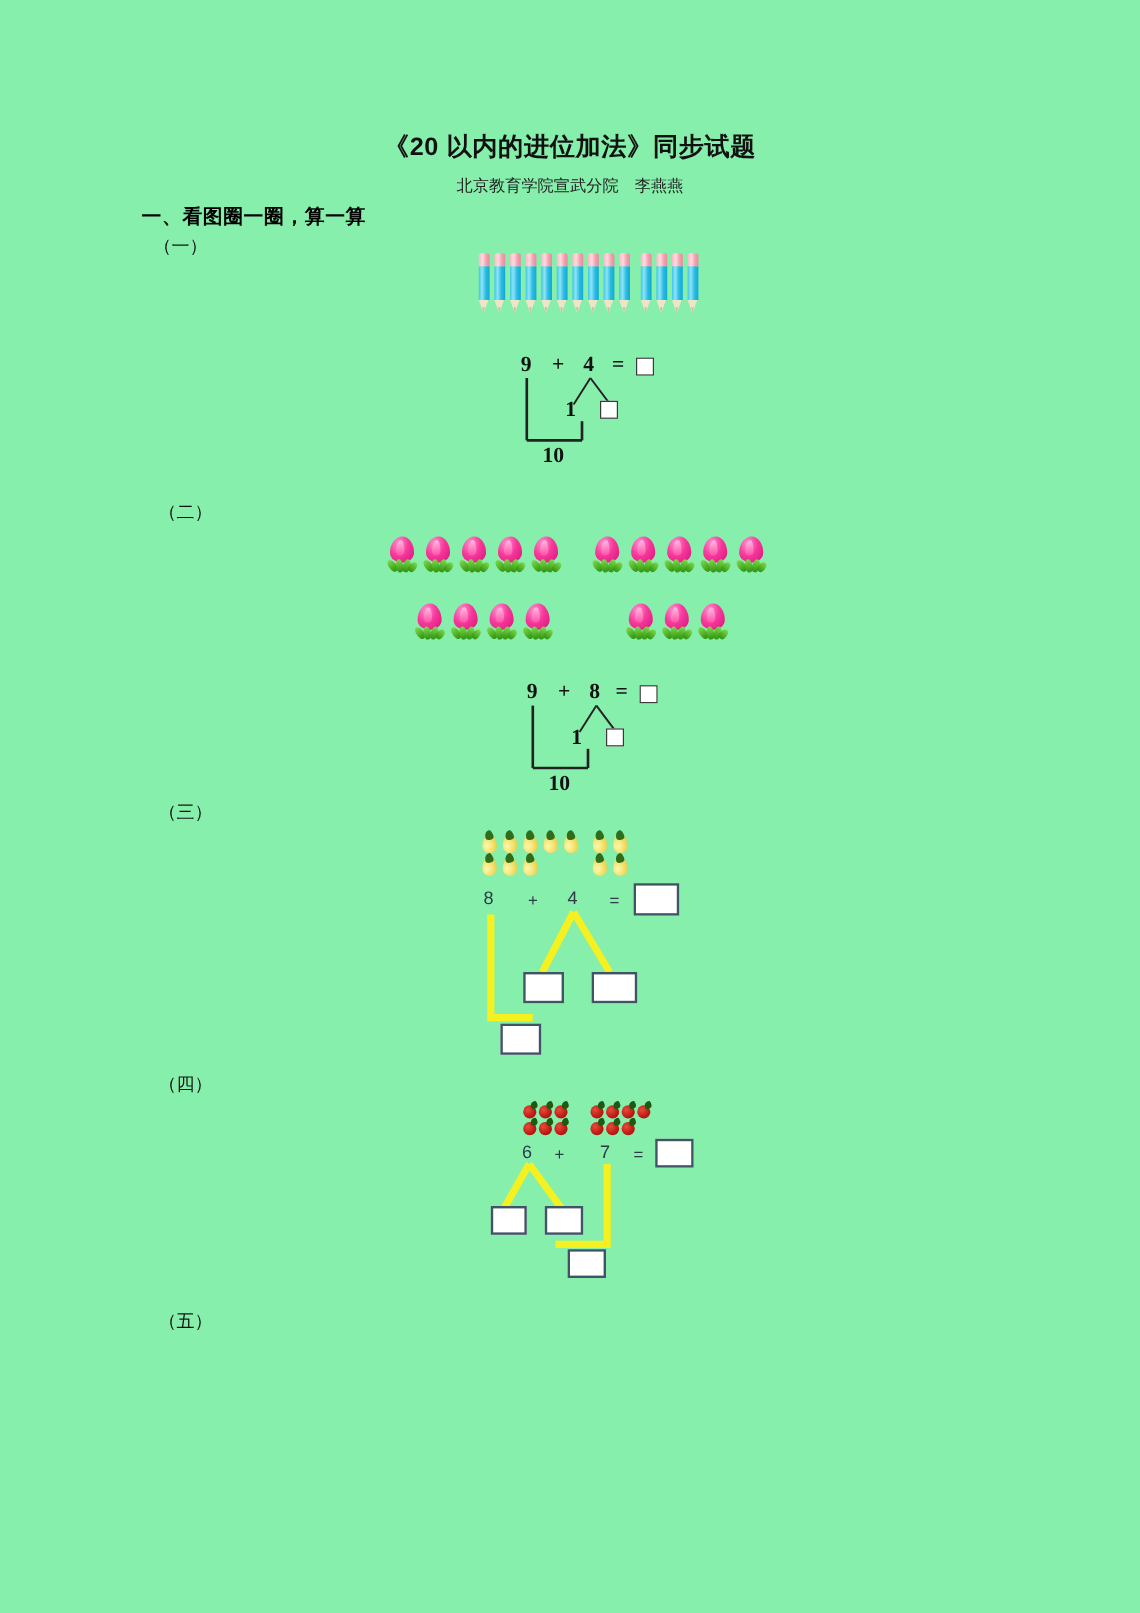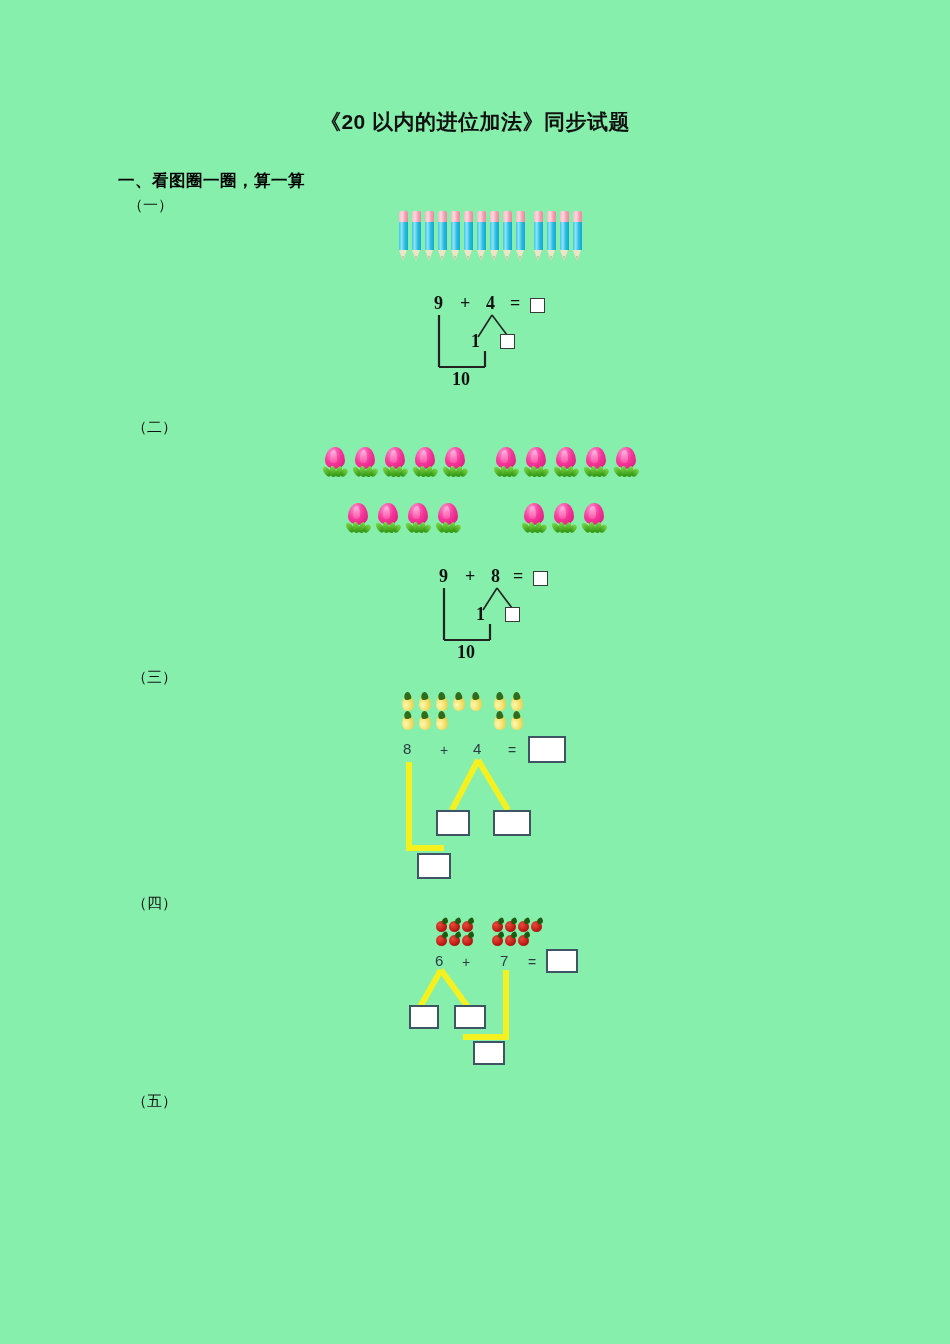--- a/index.html
+++ b/index.html
@@ -183,20 +183,21 @@
     box-sizing: border-box;
   }
   .eq-svg { position: absolute; left: 0; top: 0; overflow: visible; }
 </style>
 </head>
 <body>
 
 <div id="page">
 
   <div class="doc-title">《20 以内的进位加法》同步试题</div>
+  <div class="doc-subtitle">北京教育学院宣武分院　李燕燕</div>
   <div class="section-heading">一、看图圈一圈，算一算</div>
 
   <div class="part-label" style="left:128px; top:196px;">（一）</div>
 
   <div class="pic-row" id="pic1a" style="left:398px; top:211px;">
       <div class="pencil">
         <span class="eraser"></span>
         <span class="body"></span>
         <span class="tip"></span>
         <span class="lead"></span>

